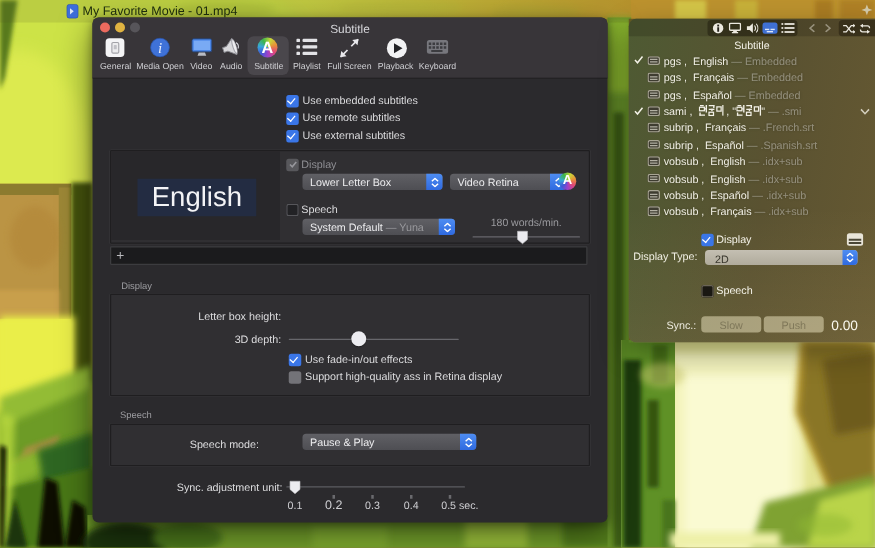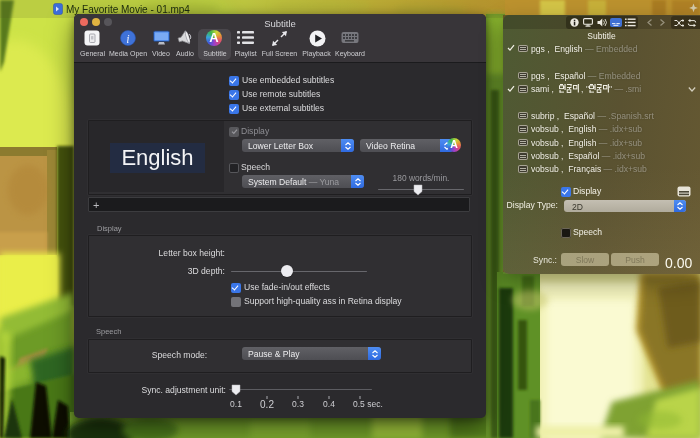--- a/index.html
+++ b/index.html
@@ -386,20 +386,24 @@
       </svg>
     <div class="abs" style="left:0;top:16px;width:197px;text-align:center;font-size:8.5px;color:#f4f2e8">Subtitle</div>
 
     <div class="abs hrow" style="top:27.3px">
         <svg class="hcheck" width="8" height="8">
           <path d="M1,4 L3,6.2 L7,1.2" stroke="#f4f2e8" stroke-width="1.2" fill="none"></path>
         </svg>
         <span class="badge"></span>
         <span class="htext">pgs ,&nbsp; English <span class="dim">— Embedded</span></span>
       </div>
+    <div class="abs hrow" style="top:40.7px">
+        <span class="badge"></span>
+        <span class="htext">pgs ,&nbsp; Français <span class="dim">— Embedded</span></span>
+      </div>
     <div class="abs hrow" style="top:54.1px">
         <span class="badge"></span>
         <span class="htext">pgs ,&nbsp; Español <span class="dim">— Embedded</span></span>
       </div>
     <div class="abs hrow" style="top:67.5px">
         <svg class="hcheck" width="8" height="8">
           <path d="M1,4 L3,6.2 L7,1.2" stroke="#f4f2e8" stroke-width="1.2" fill="none"></path>
         </svg>
         <span class="badge"></span>
         <span class="htext">sami ,&nbsp; <svg width="20" height="9" style="vertical-align:-1px">
@@ -432,20 +436,24 @@
               <rect x="10" y="3" width="1.1" height="2"></rect>
               <rect x="8.2" y="5.8" width="3.6" height="2.6" fill="none" stroke="#f2f0e6" stroke-width="1"></rect>
               <rect x="14.5" y="1.5" width="3.4" height="3.4" fill="none" stroke="#f2f0e6" stroke-width="1"></rect>
               <rect x="18.8" y="0" width="1.1" height="8.5"></rect>
             </g>
           </svg><span style="opacity:0.9">"</span> <span class="dim">— .smi</span></span>
         <svg style="position:absolute;right:4px;top:3px" width="8" height="7">
           <path d="M0.8,1.5 L4,5 L7.2,1.5" stroke="rgba(240,236,224,0.8)" stroke-width="1.2" fill="none"></path>
         </svg>
       </div>
+    <div class="abs hrow" style="top:80.9px">
+        <span class="badge"></span>
+        <span class="htext">subrip ,&nbsp; Français <span class="dim">— .French.srt</span></span>
+      </div>
     <div class="abs hrow" style="top:94.3px">
         <span class="badge"></span>
         <span class="htext">subrip ,&nbsp; Español <span class="dim">— .Spanish.srt</span></span>
       </div>
     <div class="abs hrow" style="top:107.7px">
         <span class="badge"></span>
         <span class="htext">vobsub ,&nbsp; English <span class="dim">— .idx+sub</span></span>
       </div>
     <div class="abs hrow" style="top:121.1px">
         <span class="badge"></span>
@@ -478,15 +486,15 @@
     </div>
     <div class="abs cbd" style="left:58px;top:213px;background:#1a1812;box-shadow:inset 0 0 0 1px #6a6456"></div>
     <div class="abs" style="left:70px;top:212px;font-size:8.6px;color:#f4f2e8">Speech</div>
     <div class="abs" style="left:8px;top:239.5px;width:46px;text-align:right;font-size:8.6px;color:#eae8dc">Sync.:</div>
     <div class="abs" style="left:58px;top:238px;width:48px;height:12.5px;border-radius:3px;background:rgba(240,231,195,0.5)">
         <span style="position:absolute;width:48px;text-align:center;top:1.5px;font-size:8.6px;color:rgba(60,55,35,0.4)">Slow</span>
       </div>
     <div class="abs" style="left:108px;top:238px;width:48px;height:12.5px;border-radius:3px;background:rgba(240,231,195,0.5)">
         <span style="position:absolute;width:48px;text-align:center;top:1.5px;font-size:8.6px;color:rgba(60,55,35,0.4)">Push</span>
       </div>
-    <div class="abs" style="left:162px;top:239.5px;font-size:14px;color:#fbf9ef">0.00</div>
+    <div class="abs" style="left:162px;top:239.5px;font-size:11px;color:#fbf9ef">0.00</div>
   </div>
 </div>
 
 </body></html>

